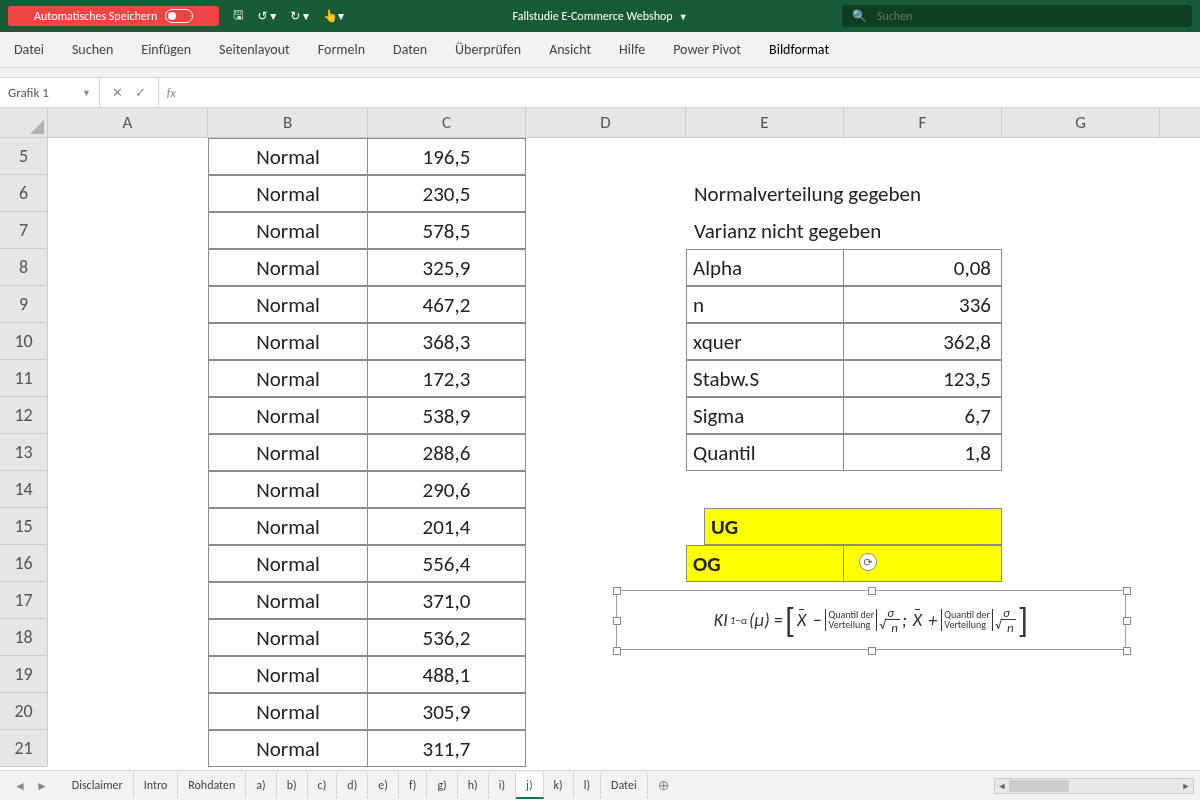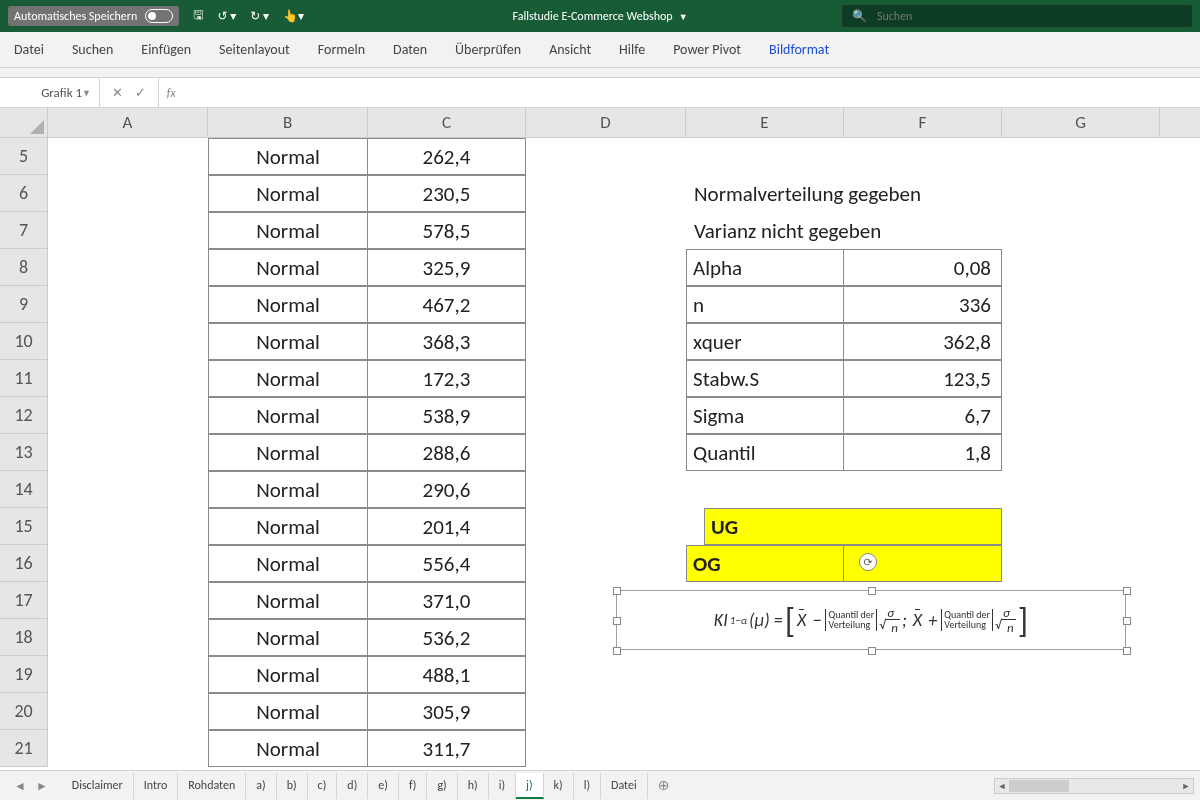--- a/index.html
+++ b/index.html
@@ -1,31 +1,31 @@
 <!DOCTYPE html>
 <html><head>
 <meta charset="utf-8">
 <style>
 *{box-sizing:border-box;margin:0;padding:0;font-family:"Segoe UI","Calibri",sans-serif}
 body{width:1200px;height:800px;background:#e6e6e6;overflow:hidden;position:relative}
 .titlebar{height:32px;background:#185c37;display:flex;align-items:center;color:#fff;padding:0 8px;font-size:12px}
-.autosave{display:flex;align-items:center;gap:8px;background:#737373;padding:3px 6px;border-radius:3px}
+.autosave{display:flex;align-items:center;gap:8px;background:#ef4444;padding:3px 26px;border-radius:3px}
 .toggle{width:28px;height:14px;border:1px solid #fff;border-radius:7px;position:relative}
 .toggle::after{content:"";width:8px;height:8px;border-radius:50%;background:#fff;position:absolute;left:2px;top:2px}
 .qat{display:flex;gap:14px;margin-left:14px;align-items:center}
 .qat span{cursor:pointer}
 .doctitle{margin-left:auto;margin-right:auto;position:absolute;left:50%;transform:translateX(-50%);display:flex;align-items:center;gap:6px}
 .searchbar{margin-left:auto;display:flex;align-items:center;background:#0d3d24;border-radius:3px;padding:4px 10px;width:350px;gap:10px}
 .searchbar input{background:transparent;border:none;color:#bbb;outline:none;font-size:12px;width:100%}
 .ribbon{height:36px;background:#f3f2f1;display:flex;align-items:center;padding:0 12px;gap:24px;font-size:14px;color:#444;border-bottom:1px solid #d4d4d4}
 .ribbon .tab{cursor:pointer;padding:6px 2px}
-.ribbon .tab.active{color:#1d4ed8}
+.ribbon .tab.active{color:#000000}
 .collapse-area{height:10px;background:#f3f2f1;border-bottom:1px solid #d4d4d4}
 .formulabar{height:30px;background:#fff;border-bottom:1px solid #d4d4d4;display:flex;align-items:center;font-size:13px}
-.namebox{width:100px;border-right:1px solid #d4d4d4;padding:0 8px;height:100%;display:flex;align-items:center;justify-content:flex-end;color:#555}
+.namebox{width:100px;border-right:1px solid #d4d4d4;padding:0 8px;height:100%;display:flex;align-items:center;justify-content:space-between;color:#555}
 .namebox .dd{color:#888;font-size:9px}
 .fx-btns{display:flex;align-items:center;gap:12px;padding:0 12px;color:#888;border-right:1px solid #d4d4d4;height:100%}
 .fx-label{padding:0 8px;font-style:italic;color:#888;font-size:12px}
 .grid-area{height:662px;background:#fff;position:relative;overflow:hidden}
 .corner{position:absolute;left:0;top:0;width:48px;height:30px;background:#e6e6e6;border-right:1px solid #ccc;border-bottom:1px solid #ccc}
 .corner::after{content:"";position:absolute;right:3px;bottom:3px;border-style:solid;border-width:0 0 14px 14px;border-color:transparent transparent #b0b0b0 transparent}
 .col-headers{position:absolute;left:48px;top:0;right:0;height:30px;background:#e6e6e6;display:flex;border-bottom:1px solid #ccc}
 .col-h{border-right:1px solid #ccc;display:flex;align-items:center;justify-content:center;color:#555;font-size:17px}
 .row-headers{position:absolute;left:0;top:30px;width:48px;background:#e6e6e6}
 .row-h{border-bottom:1px solid #ccc;border-right:1px solid #ccc;display:flex;align-items:center;justify-content:center;color:#555;font-size:18px;height:37px}
@@ -136,21 +136,21 @@
       <div class="row-h">15</div>
       <div class="row-h">16</div>
       <div class="row-h">17</div>
       <div class="row-h">18</div>
       <div class="row-h">19</div>
       <div class="row-h">20</div>
       <div class="row-h">21</div>
     </div>
   <div class="cells" id="cells">
       <div class="cell b-col " style="left: 160px; top: 0px; width: 160px; height: 37px;">Normal</div>
-      <div class="cell c-col " style="left: 320px; top: 0px; width: 158px; height: 37px;">262,4</div>
+      <div class="cell c-col " style="left: 320px; top: 0px; width: 158px; height: 37px;">196,5</div>
       <div class="cell b-col " style="left: 160px; top: 37px; width: 160px; height: 37px;">Normal</div>
       <div class="cell c-col " style="left: 320px; top: 37px; width: 158px; height: 37px;">230,5</div>
       <div class="cell b-col " style="left: 160px; top: 74px; width: 160px; height: 37px;">Normal</div>
       <div class="cell c-col " style="left: 320px; top: 74px; width: 158px; height: 37px;">578,5</div>
       <div class="cell b-col " style="left: 160px; top: 111px; width: 160px; height: 37px;">Normal</div>
       <div class="cell c-col " style="left: 320px; top: 111px; width: 158px; height: 37px;">325,9</div>
       <div class="cell b-col " style="left: 160px; top: 148px; width: 160px; height: 37px;">Normal</div>
       <div class="cell c-col " style="left: 320px; top: 148px; width: 158px; height: 37px;">467,2</div>
       <div class="cell b-col " style="left: 160px; top: 185px; width: 160px; height: 37px;">Normal</div>
       <div class="cell c-col " style="left: 320px; top: 185px; width: 158px; height: 37px;">368,3</div>

